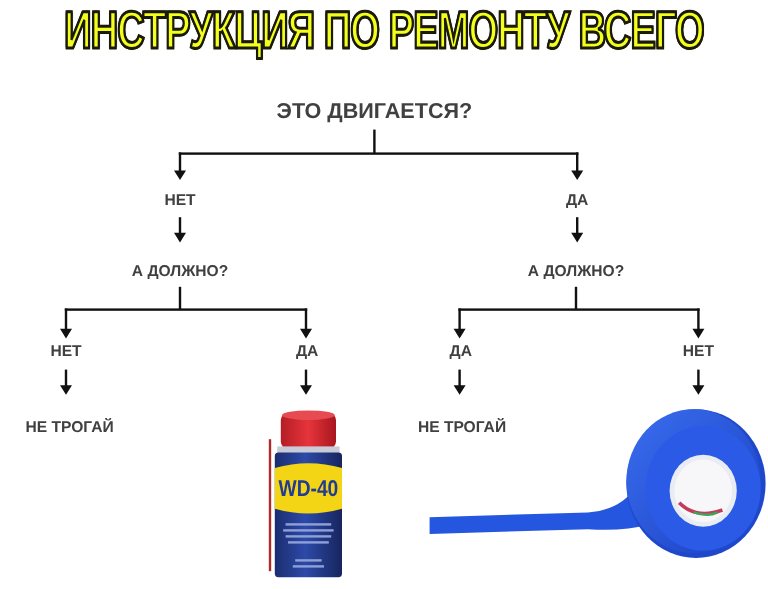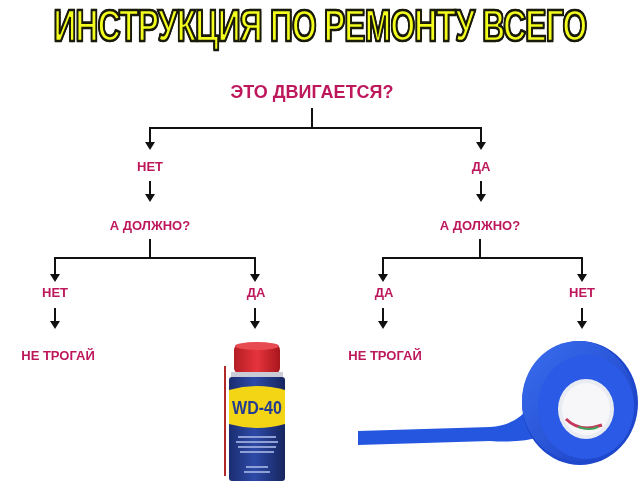--- a/index.html
+++ b/index.html
@@ -10,21 +10,21 @@
     left: 0; top: 0; width: 640px; height: 52px;
     display: flex; align-items: center; justify-content: center;
     font-family: "Liberation Sans", sans-serif; font-weight: 900;
     font-size: 44px; letter-spacing: -1px; color: #f4ff1e;
     transform: scaleX(0.72); transform-origin: center;
     -webkit-text-stroke: 2.5px #1a1a0a;
     text-shadow: 0 0 2px #333, 1px 1px 0 #000, -1px -1px 0 #000, 1px -1px 0 #000, -1px 1px 0 #000;
     white-space: nowrap;
   }
   .title-wrap { left: -120px; top: 0; width: 880px; height: 52px; }
-  .lbl { font-weight: 700; font-size: 13px; white-space: nowrap; transform: translateX(-50%); text-align: center; color: #be185d; }
+  .lbl { font-weight: 700; font-size: 13px; white-space: nowrap; transform: translateX(-50%); text-align: center; color: #404040; }
   .q { font-size: 18px; }
   .arrow { width: 0; height: 0; border-left: 5px solid transparent; border-right: 5px solid transparent; border-top: 8px solid #111; transform: translateX(-50%); }
   .vline { width: 2px; background: #111; transform: translateX(-1px); }
   .hline { height: 2px; background: #111; }
 </style>
 </head>
 <body>
 
 <div class="abs title-wrap">
   <div class="abs title" style="left:120px; width:640px;">ИНСТРУКЦИЯ ПО РЕМОНТУ ВСЕГО</div>

